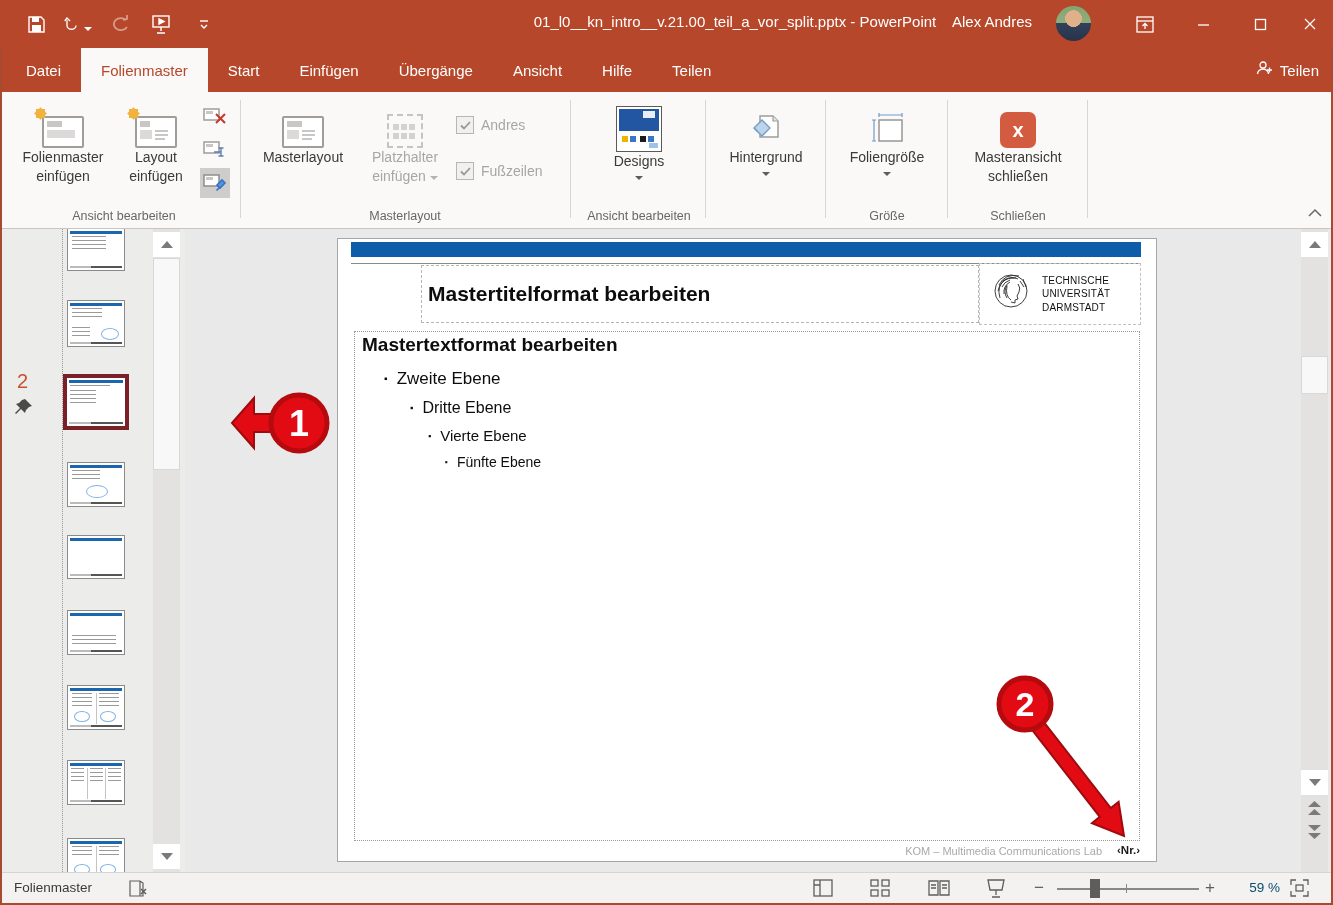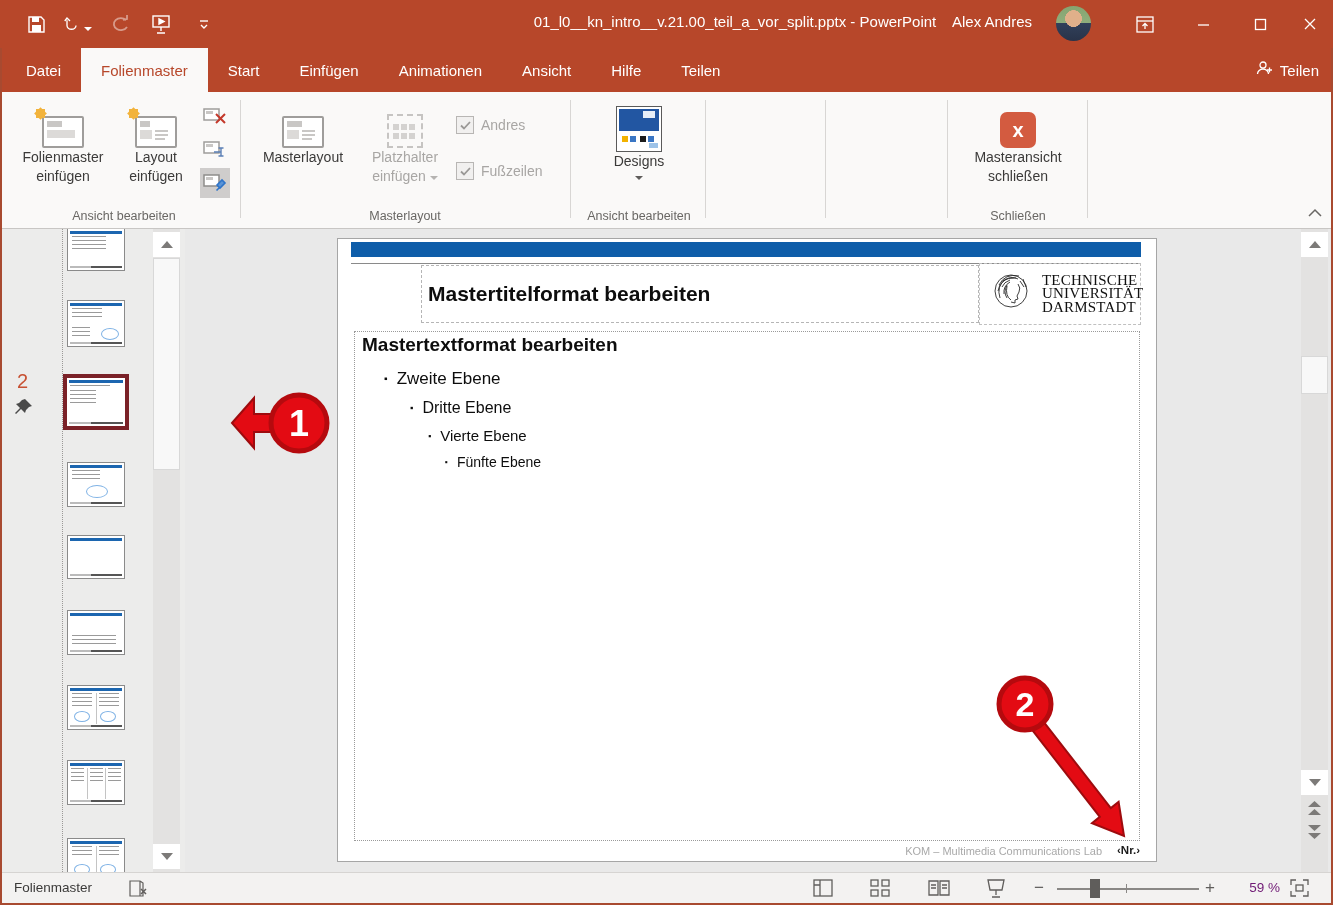--- a/index.html
+++ b/index.html
@@ -79,38 +79,38 @@
   .tri.up{border-bottom:7px solid #7c7a78;border-top:none;}
   .tri.dn{border-top:7px solid #7c7a78;border-bottom:none;}
 
   
   .slide{position:absolute;left:337px;top:9px;width:820px;height:624px;background:#fff;border:1px solid #a6a6a6;box-sizing:border-box;}
   .topbar{position:absolute;left:13px;top:3px;width:790px;height:15px;}
   .topline{position:absolute;left:13px;top:24px;width:790px;height:1px;background:#8a8a8a;}
   .titleph{position:absolute;left:83px;top:26px;width:558px;height:58px;border:1px dashed #b5b5b5;box-sizing:border-box;display:flex;align-items:center;}
   .titletext{font-size:21px;font-weight:bold;color:#0d0d0d;padding-left:6px;white-space:nowrap;}
   .logoph{position:absolute;left:641px;top:24px;width:162px;height:62px;border:1px dashed #c0c0c0;box-sizing:border-box;display:flex;align-items:center;gap:6px;padding-left:10px;}
-  .logotext{font-size:15px;line-height:13.5px;color:#111;letter-spacing:.2px;font-weight:500;font-family:Liberation Serif, serif;}
+  .logotext{font-size:10px;line-height:13.5px;color:#111;letter-spacing:.2px;font-weight:500;}
   .bodyph{position:absolute;left:16px;top:92px;width:786px;height:510px;border:1px dotted #9a9a9a;box-sizing:border-box;}
   .bl{position:absolute;color:#0d0d0d;white-space:nowrap;display:flex;align-items:baseline;}
   .bl .bu{font-size:60%;margin-right:9px;transform:translateY(-2px);}
   .sfooter{position:absolute;top:606px;font-size:11px;color:#a9a9a9;white-space:nowrap;}
   .snum{position:absolute;top:605px;font-size:11.5px;color:#1a1a1a;font-weight:bold;white-space:nowrap;}
 
   .mscroll{position:absolute;left:1301px;top:0;width:27px;height:643px;background:#e3e2e1;}
 
   
   .statusbar{left:0;top:872px;width:1333px;height:31px;background:#f3f2f1;border-top:1px solid #d6d4d2;box-sizing:border-box;}
   .sb-label{left:14px;top:7px;font-size:13.5px;color:#3b3a39;}
   .sbicon{position:absolute;top:5px;color:#605e5c;}
   .zoomtrack{left:1057px;top:15px;width:142px;height:2px;background:#8a8886;}
   .zoomtick{left:1126px;top:11px;width:1px;height:9px;background:#8a8886;}
   .zoomthumb{left:1090px;top:6px;width:10px;height:19px;background:#5f5d5b;}
   .zoomsign{top:5px;font-size:17px;color:#5f5d5b;}
-  .zoomlevel{left:1236px;top:7px;width:44px;text-align:right;font-size:13.5px;color:#701a75;}
+  .zoomlevel{left:1236px;top:7px;width:44px;text-align:right;font-size:13.5px;color:#0c4a6e;}
 
   
   .wb{background:#a84a30;}
 
   
   .overlay{left:0;top:0;width:1333px;height:905px;pointer-events:none;z-index:50;}
 </style>
 </head>
 <body>
 
@@ -175,21 +175,21 @@
         <path d="M2 2 L12 12 M12 2 L2 12"></path>
       </svg>
   </div>
 </div>
 
 <div class="abs tabrow">
   <div class="tab">Datei</div>
   <div class="tab active">Folienmaster</div>
   <div class="tab">Start</div>
   <div class="tab">Einfügen</div>
-  <div class="tab">Animationen</div>
+  <div class="tab">Übergänge</div>
   <div class="tab">Ansicht</div>
   <div class="tab">Hilfe</div>
   <div class="tab">Teilen</div>
   <div class="tabspring"></div>
   <div class="tab-share">
     <span>
       <svg width="18" height="17" viewBox="0 0 18 17" fill="none" stroke="#fff" stroke-width="1.3">
         <circle cx="9" cy="5" r="3"></circle>
           <path d="M3.5 14 a5.5 5 0 0 1 11 0"></path>
           <path d="M13 10 h5 M15.5 7.5 v5"></path>
@@ -314,22 +314,54 @@
         <span class="b2"></span>
       </span>
         </span>
       <span class="blabel">Designs</span>
       <span class="caret"></span>
     </div>
     <div class="glabel">Ansicht bearbeiten</div>
   </div>
   <div class="gdiv" style="left:705px;"></div>
 
+  <div class="group" style="left:710px;width:112px;">
+    <div class="bigbtn" style="left:4px;width:104px;">
+      <span class="ict">
+          <span>
+        <svg width="32" height="32" viewBox="0 0 32 32" fill="none">
+          <path d="M10 4 h13 l5 5 v16 h-18 z" fill="#fff" stroke="#9f9d9b" stroke-width="1.5"></path>
+          <path d="M23 4 v5 h5" fill="#e6e4e2" stroke="#9f9d9b" stroke-width="1.2"></path>
+          <path d="M4 16 l8-8 8 8-8 8z" fill="#bcd3ea" stroke="#6f9cc8" stroke-width="1.3"></path>
+          <path d="M4 16 l4 4" stroke="#6f9cc8" stroke-width="1.3"></path>
+            </svg>
+      </span>
+        </span>
+      <span class="blabel">Hintergrund</span>
+      <span class="caret"></span>
+    </div>
+  </div>
   <div class="gdiv" style="left:825px;"></div>
 
+  <div class="group" style="left:830px;width:114px;">
+    <div class="bigbtn" style="left:5px;width:104px;">
+      <span class="ict">
+          <span>
+        <svg width="34" height="32" viewBox="0 0 34 32" fill="none">
+          <rect x="9" y="8" width="23" height="21" fill="#fff" stroke="#9f9d9b" stroke-width="1.6"></rect>
+          <path d="M9 3 h23 M9 1 v4 M32 1 v4" stroke="#6f9cc8" stroke-width="1.2"></path>
+          <path d="M4 8 v21 M2 8 h4 M2 29 h4" stroke="#6f9cc8" stroke-width="1.2"></path>
+            </svg>
+      </span>
+        </span>
+      <span class="blabel">Foliengröße</span>
+      <span class="caret"></span>
+    </div>
+    <div class="glabel">Größe</div>
+  </div>
   <div class="gdiv" style="left:947px;"></div>
 
   <div class="group" style="left:952px;width:132px;">
     <div class="bigbtn" style="left:6px;width:120px;">
       <span class="ict">
           <span class="ic-close-master">x</span>
         </span>
       <span class="blabel">Masteransicht</span>
       <span class="blabel">schließen</span>
     </div>

